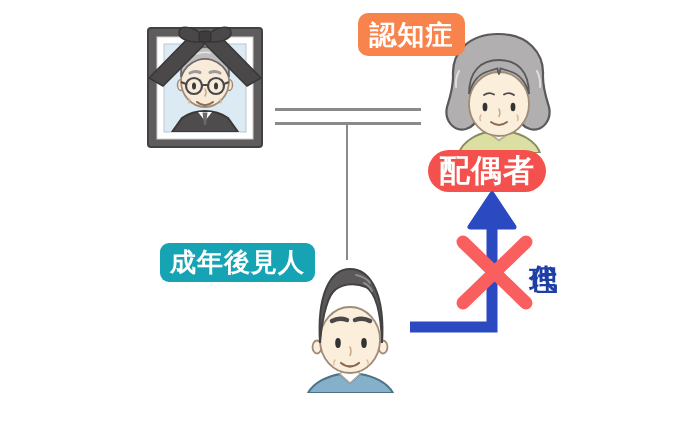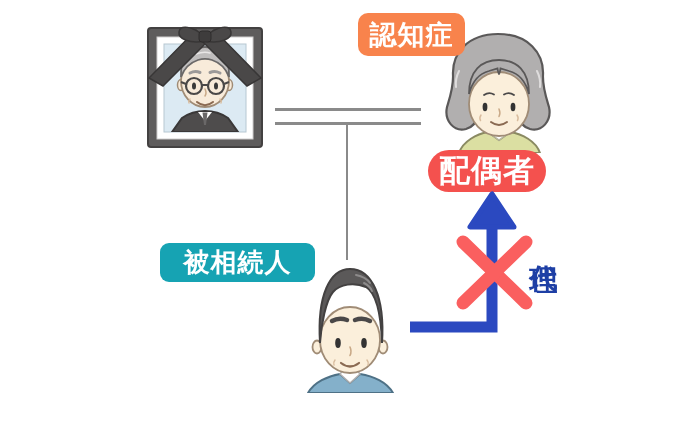--- a/index.html
+++ b/index.html
@@ -101,21 +101,21 @@
       <ellipse cx="72" cy="76" rx="2.4" ry="4.2" fill="#333333"></ellipse>
       <path d="M58,78 q1.8,4 0,7.5" fill="none" stroke="#C9A987" stroke-width="1.5" stroke-linecap="round"></path>
       <path d="M50,91 q8,6 16,0" fill="none" stroke="#8A6A52" stroke-width="2" stroke-linecap="round"></path>
       <path d="M40,84 q-2,3 -0.5,5.5" fill="none" stroke="#D9BD9F" stroke-width="1.5" stroke-linecap="round"></path>
       <path d="M76,84 q2,3 0.5,5.5" fill="none" stroke="#D9BD9F" stroke-width="1.5" stroke-linecap="round"></path>
     </svg>
   </div>
 
   <div class="badge dementia">認知症</div>
   <div class="badge spouse">配偶者</div>
-  <div class="badge guardian">被相続人</div>
+  <div class="badge guardian">成年後見人</div>
 
   <div class="illus man">
     <svg width="98" height="138" viewBox="0 0 98 138">
       <path d="M6,138 C12,127 26,121 38,119 L48,128 L58,119 C71,121 85,127 91,138 Z" fill="#84B0CA" stroke="#4E7186" stroke-width="2"></path>
       <path d="M38,119 L48,128 L58,119 L53,113 L48,118 L43,113 Z" fill="#FFFFFF" stroke="#AFAFAF" stroke-width="1.5"></path>
       <ellipse cx="15" cy="92" rx="4.5" ry="6.5" fill="#FBEFDB" stroke="#A08C76" stroke-width="1.8"></ellipse>
       <ellipse cx="81" cy="92" rx="4.5" ry="6.5" fill="#FBEFDB" stroke="#A08C76" stroke-width="1.8"></ellipse>
       <ellipse cx="48" cy="85" rx="30" ry="33" fill="#FBEFDB" stroke="#A08C76" stroke-width="1.8"></ellipse>
       <path d="M18,88 C15,40 28,14 48,14 C70,14 83,42 80,88 C79,60 74,38 64,32 C52,27 38,29 31,37 C24,45 19,70 18,88 Z" fill="#5B5959" stroke="#434141" stroke-width="2"></path>
       <path d="M54,20 q10,2 14,8" fill="none" stroke="#8D8B8B" stroke-width="2" stroke-linecap="round"></path>

